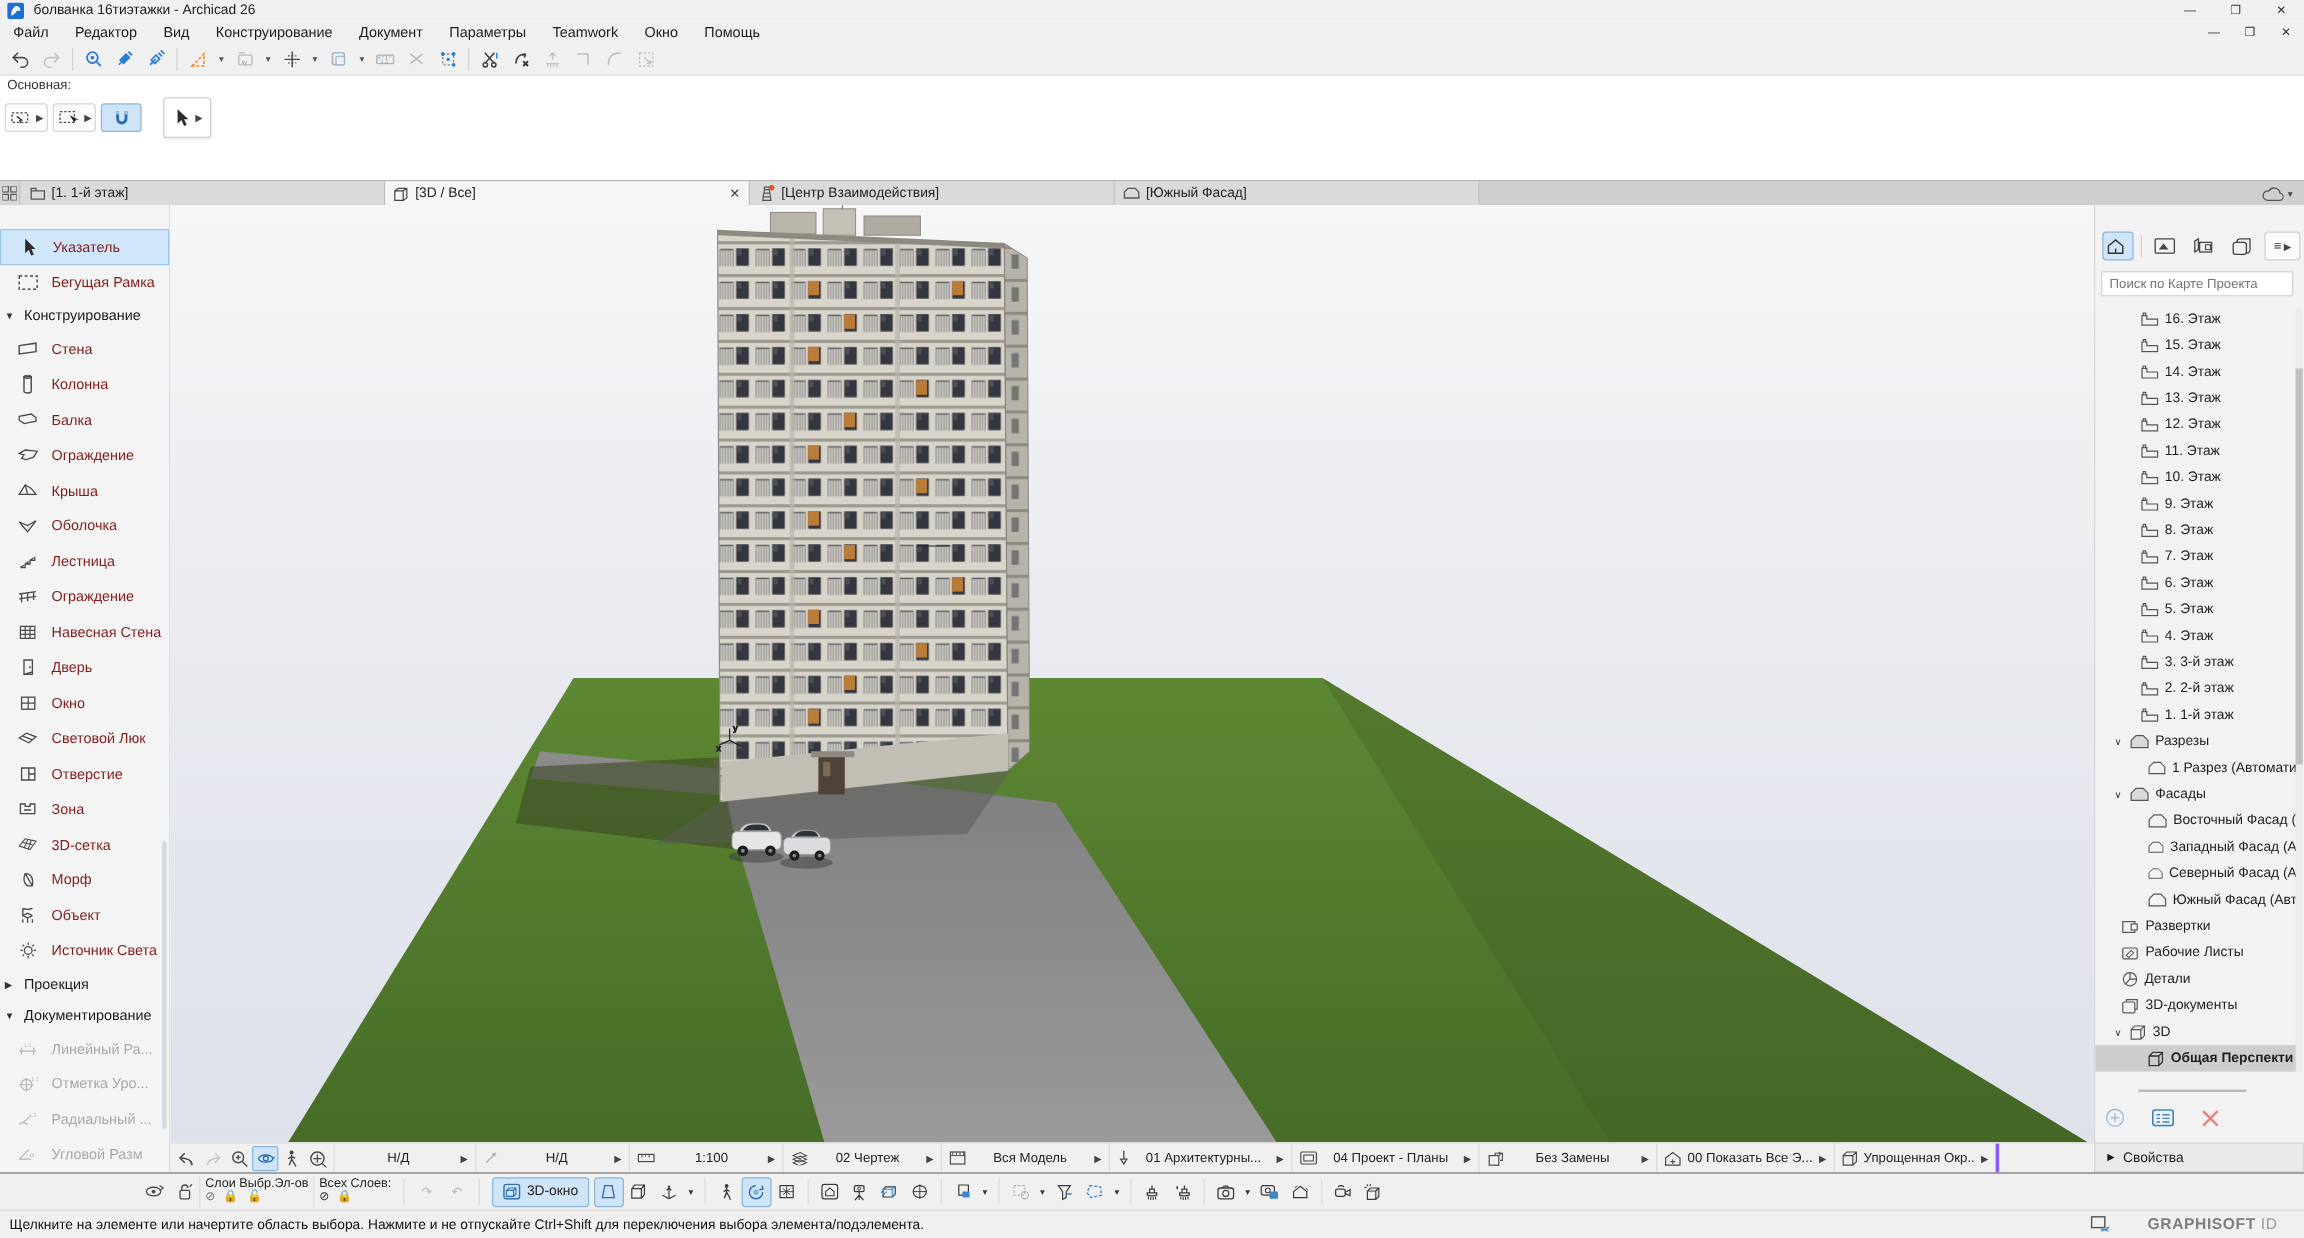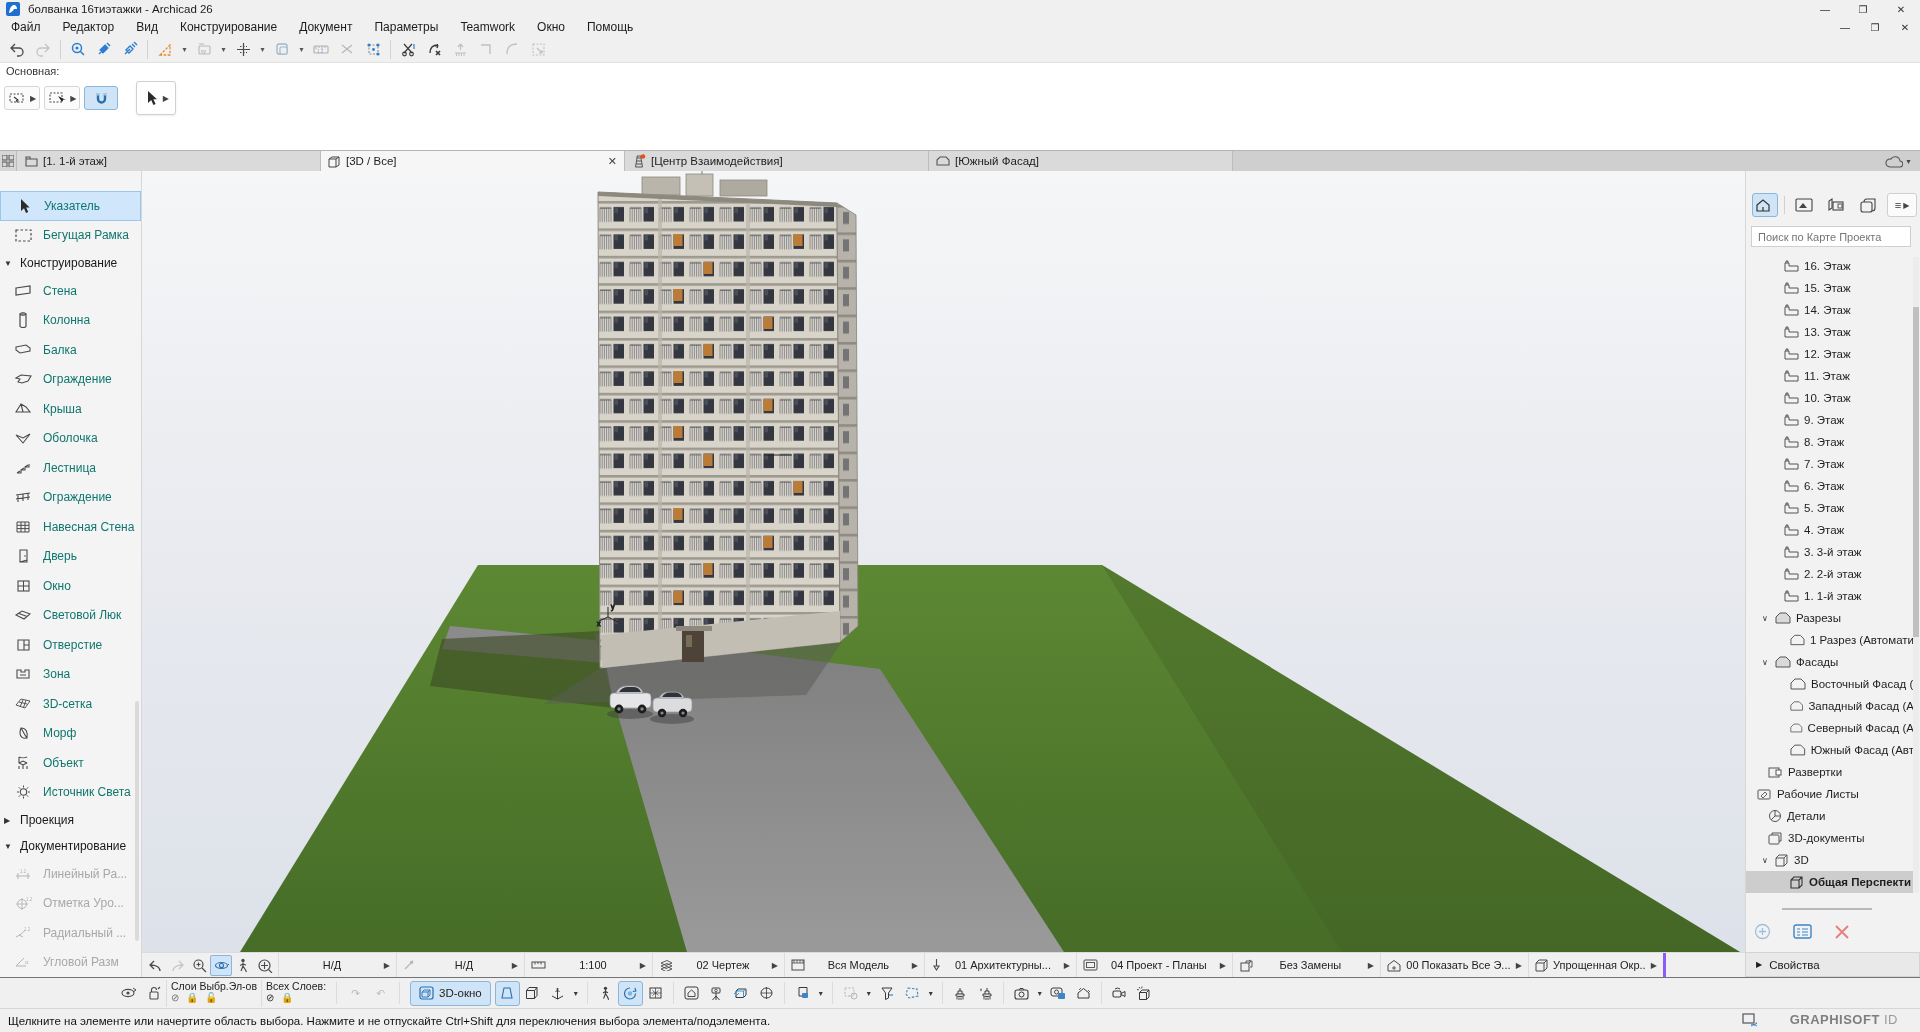--- a/index.html
+++ b/index.html
@@ -23,21 +23,21 @@
   
   .tabbar{left:0;top:150px;width:1920px;height:21px;background:#c9c9c9;border-top:1px solid #b5b5b5;display:flex;align-items:stretch;}
   .tab-grid{width:17px;display:flex;align-items:center;justify-content:center;background:#d6d6d6;border-right:1px solid #bdbdbd;}
   .tab{width:304px;display:flex;align-items:center;gap:5px;padding:0 7px;font-size:11.5px;background:#dadada;border-right:1px solid #bdbdbd;color:#222;}
   .tab.active{background:#f6f6f6;}
   .tab .close{margin-left:auto;font-size:11px;color:#444;}
   .tab-rest{flex:1;background:#cfcfcf;}
   .tab-cloud{width:44px;background:#cfcfcf;display:flex;align-items:center;justify-content:center;gap:3px;}
   
   .toolbox{left:0;top:171px;width:142px;height:806px;background:#f4f4f4;border-right:1px solid #d7d7d7;overflow:hidden;padding-top:20px;font-size:12px;}
-  .tb-row{height:29.5px;display:flex;align-items:center;gap:9px;padding-left:12px;color:#0f766e;}
+  .tb-row{height:29.5px;display:flex;align-items:center;gap:9px;padding-left:12px;color:#7f1d1d;}
   .tb-row.sel{background:#cfe6fb;border:1px solid #9cc6e8;}
   .tb-row .ic{width:22px;display:flex;justify-content:center;}
   .tb-sec{height:26px;display:flex;align-items:center;gap:6px;padding-left:4px;font-size:12px;color:#1a1a1a;}
   .tb-sec .car{font-size:8px;color:#333;width:10px;}
   .tb-row.dis{color:#a8a8a8;}
   .tb-scroll{position:absolute;right:2px;top:530px;width:4px;height:240px;background:#dadada;border-radius:2px;}
   
   .viewport{left:142px;top:171px;width:1603px;height:781px;background:#eef0f3;}
   
   .sidebar{left:1745px;top:171px;width:175px;height:781px;background:#f2f2f2;border-left:1px solid #d7d7d7;font-size:11.5px;}
@@ -810,21 +810,21 @@
         </svg>
         <span>Южный Фасад (Авт</span>
       </div>
     <div class="tr-row pl-g" style="padding-left:22px;">
         <svg width="15" height="13" viewBox="0 0 15 13">
           <rect x="1" y="2" width="10" height="9" fill="none" stroke="#555" stroke-width="1"></rect>
           <rect x="8" y="4" width="5" height="5" fill="#fff" stroke="#555" stroke-width="1"></rect>
         </svg>
         <span>Развертки</span>
       </div>
-    <div class="tr-row pl-g" style="padding-left:11px;">
+    <div class="tr-row pl-g" style="padding-left:22px;">
         <svg width="15" height="13" viewBox="0 0 15 13">
           <rect x="1" y="2" width="12" height="9" rx="1" fill="none" stroke="#555" stroke-width="1"></rect>
           <path d="M4 8 L8 4 l2 2 -4 4 Z" fill="none" stroke="#555" stroke-width=".9"></path>
         </svg>
         <span>Рабочие Листы</span>
       </div>
     <div class="tr-row pl-g" style="padding-left:22px;">
         <svg width="14" height="14" viewBox="0 0 14 14">
           <circle cx="7" cy="7" r="5.5" fill="none" stroke="#555" stroke-width="1"></circle>
           <path d="M7 1.5 V7 H12.5 M7 7 L3 11" stroke="#555" stroke-width="1" fill="none"></path>

